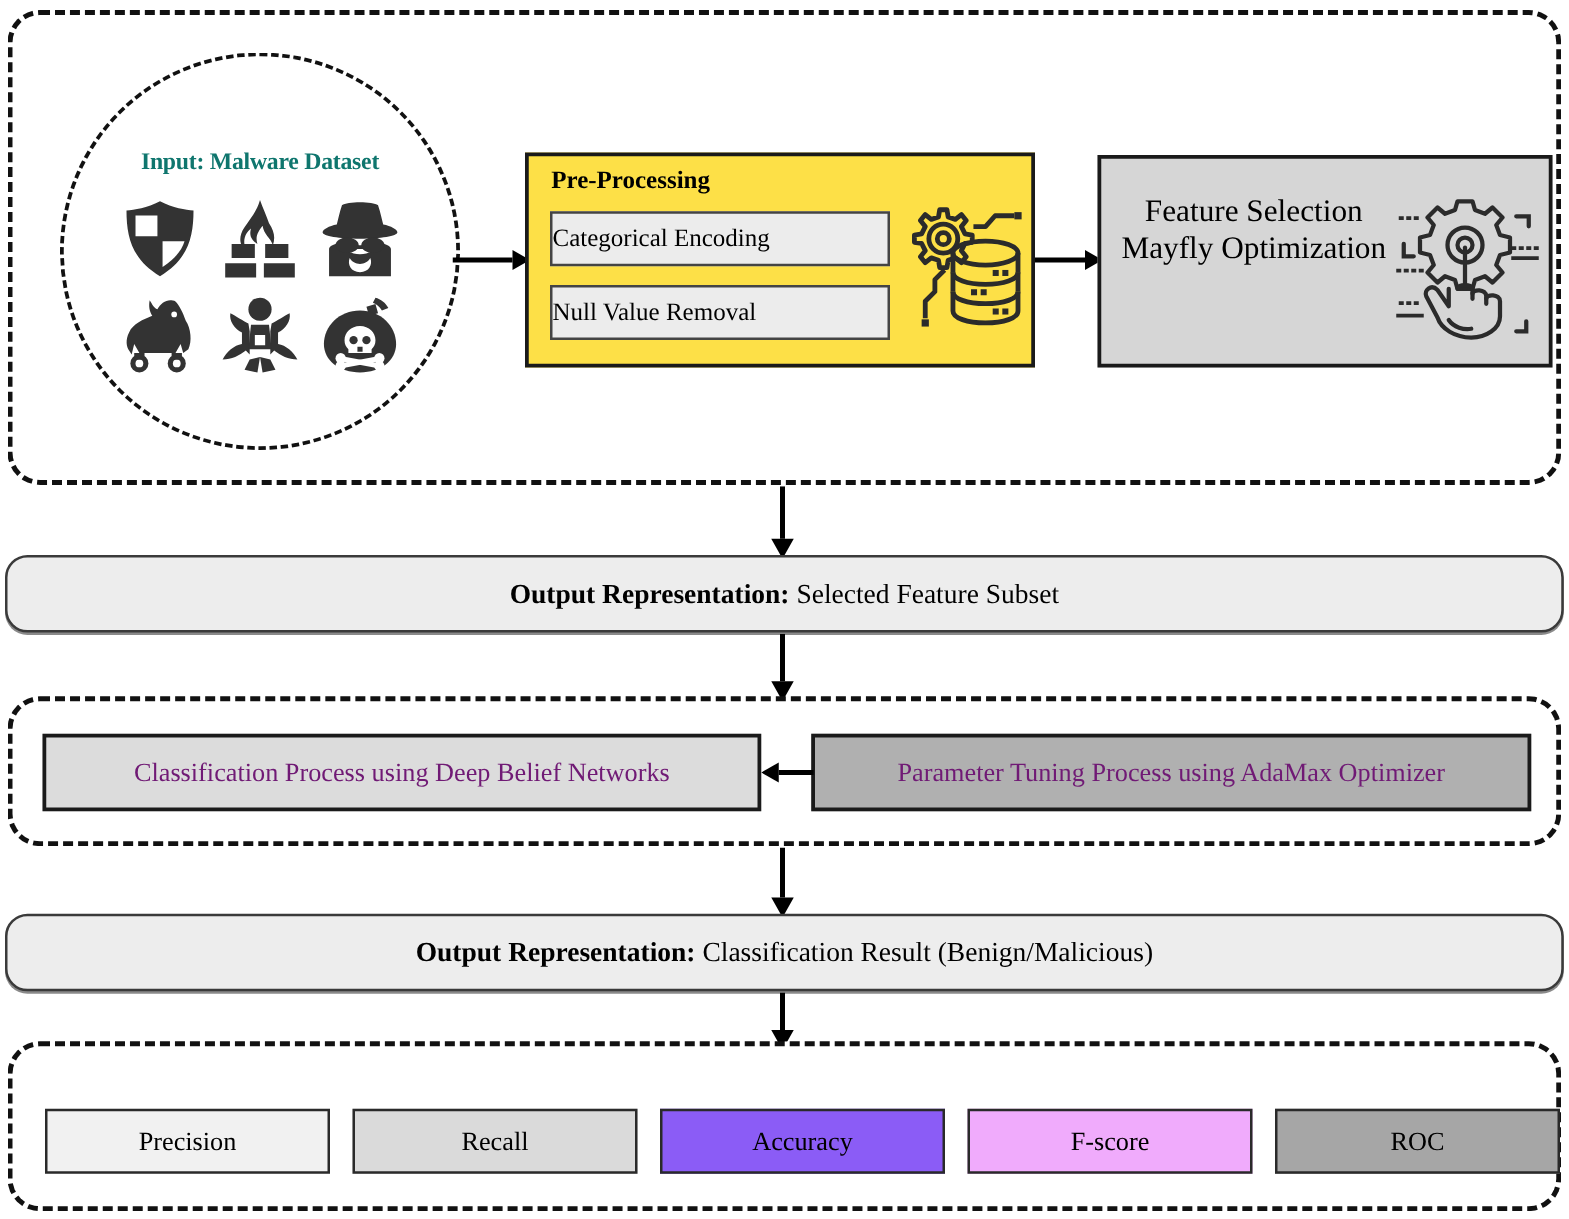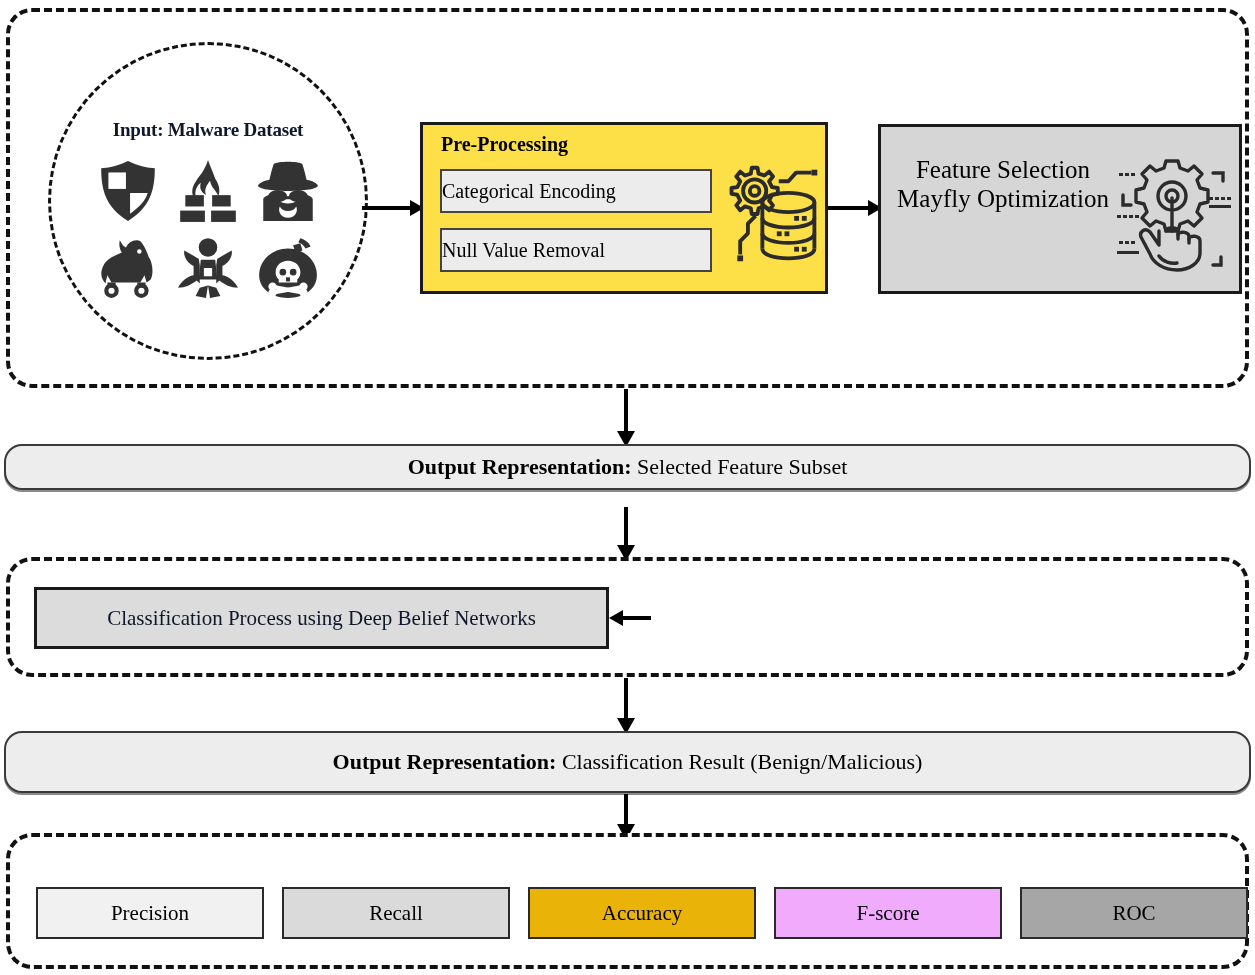--- a/index.html
+++ b/index.html
@@ -36,21 +36,21 @@
     background: #ffffff;
     display: flex;
     flex-direction: column;
     align-items: center;
     padding-top: 74px;
   }
   .ellipse-title {
     font-weight: bold;
     font-size: 19px;
     letter-spacing: -0.2px;
-    color: #0f172a;
+    color: #0f766e;
     white-space: nowrap;
   }
   .icon-grid {
     margin-top: 12px;
     display: grid;
     grid-template-columns: repeat(3, 80px);
     grid-template-rows: repeat(2, 76px);
     justify-items: center;
     align-items: center;
   }
@@ -110,33 +110,33 @@
     border: 2px solid #3a3a3a;
     border-radius: 18px;
     box-shadow: 0 2px 0 0 #8a8a8a;
     display: flex;
     align-items: center;
     justify-content: center;
     font-size: 22px;
     color: #000;
   }
   .out-bar b { font-weight: bold; }
-  #out-1 { left: 4px; top: 444px; width: 1247px; height: 46px; }
+  #out-1 { left: 4px; top: 444px; width: 1247px; height: 62px; }
   #out-2 { left: 4px; top: 731px; width: 1247px; height: 62px; }
 
   
   #sec-class { left: 6px; top: 557px; width: 1243px; height: 120px; }
   .flat-box {
     position: absolute;
     border: 3px solid #1a1a1a;
     display: flex;
     align-items: center;
     justify-content: center;
     font-size: 21px;
-    color: #0f172a;
+    color: #701a75;
     text-align: center;
   }
   #box-clf { left: 24px; top: 26px; width: 575px; height: 62px; background: #dcdcdc; }
   #box-tune { left: 639px; top: 26px; width: 576px; height: 62px; background: #b0b0b0; }
 
   
   #sec-perf { left: 6px; top: 833px; width: 1243px; height: 136px; }
   .perf-title {
     position: absolute;
     left: 22px; top: 12px;
@@ -364,20 +364,21 @@
 
   <div class="arrow-v" style="left:613px; top:507px; height:54px;">
     <svg viewBox="0 0 26 54" preserveAspectRatio="none">
       <line x1="13" y1="0" x2="13" y2="38" stroke="#000" stroke-width="4"></line>
       <polygon points="4,38 22,38 13,54" fill="#000"></polygon>
     </svg>
   </div>
 
   <div class="dashed-box" id="sec-class">
     <div class="flat-box" id="box-clf">Classification Process using Deep Belief Networks</div>
+    <div class="flat-box" id="box-tune">Parameter Tuning Process using AdaMax Optimizer</div>
     <div class="arrow-h" style="left:599px; top:46px; width:42px;">
       <svg viewBox="0 0 42 22" preserveAspectRatio="none">
         <line x1="42" y1="11" x2="14" y2="11" stroke="#000" stroke-width="4"></line>
         <polygon points="14,3 0,11 14,19" fill="#000"></polygon>
       </svg>
     </div>
   </div>
 
   <div class="arrow-v" style="left:613px; top:678px; height:56px;">
     <svg viewBox="0 0 26 56" preserveAspectRatio="none">
@@ -395,19 +396,19 @@
     <svg viewBox="0 0 26 46" preserveAspectRatio="none">
       <line x1="13" y1="0" x2="13" y2="30" stroke="#000" stroke-width="4"></line>
       <polygon points="4,30 22,30 13,46" fill="#000"></polygon>
     </svg>
   </div>
 
   <div class="dashed-box" id="sec-perf">
     <div class="perf-row">
       <div class="perf-chip" style="background: rgb(241, 241, 241);">Precision</div>
       <div class="perf-chip" style="background: rgb(218, 218, 218);">Recall</div>
-      <div class="perf-chip" style="background: #eab308;">Accuracy</div>
+      <div class="perf-chip" style="background: #8b5cf6;">Accuracy</div>
       <div class="perf-chip" style="background: #f0abfc;">F-score</div>
       <div class="perf-chip" style="background: rgb(166, 166, 166);">ROC</div>
     </div>
   </div>
 
 </div>
 
 </body></html>

